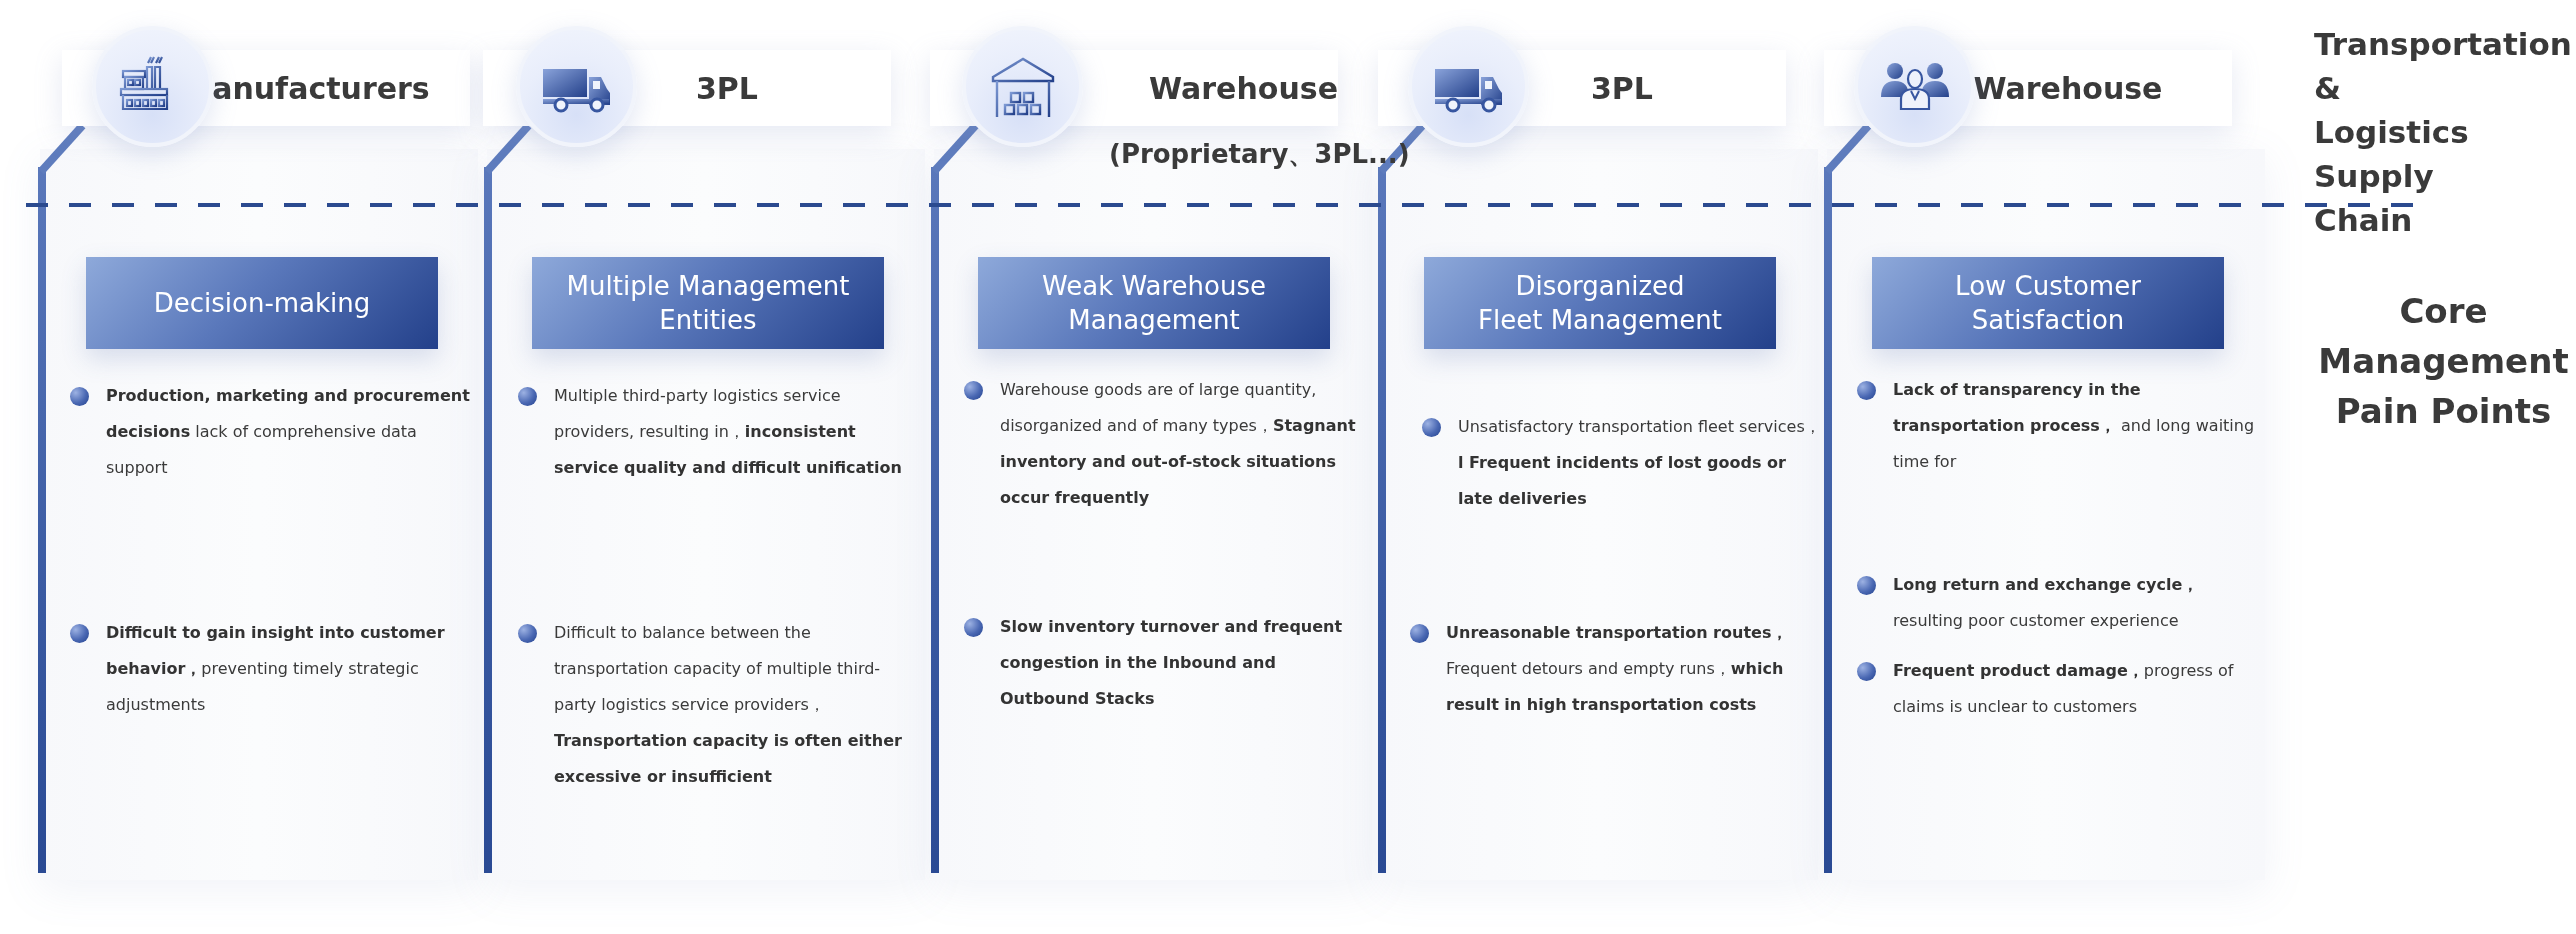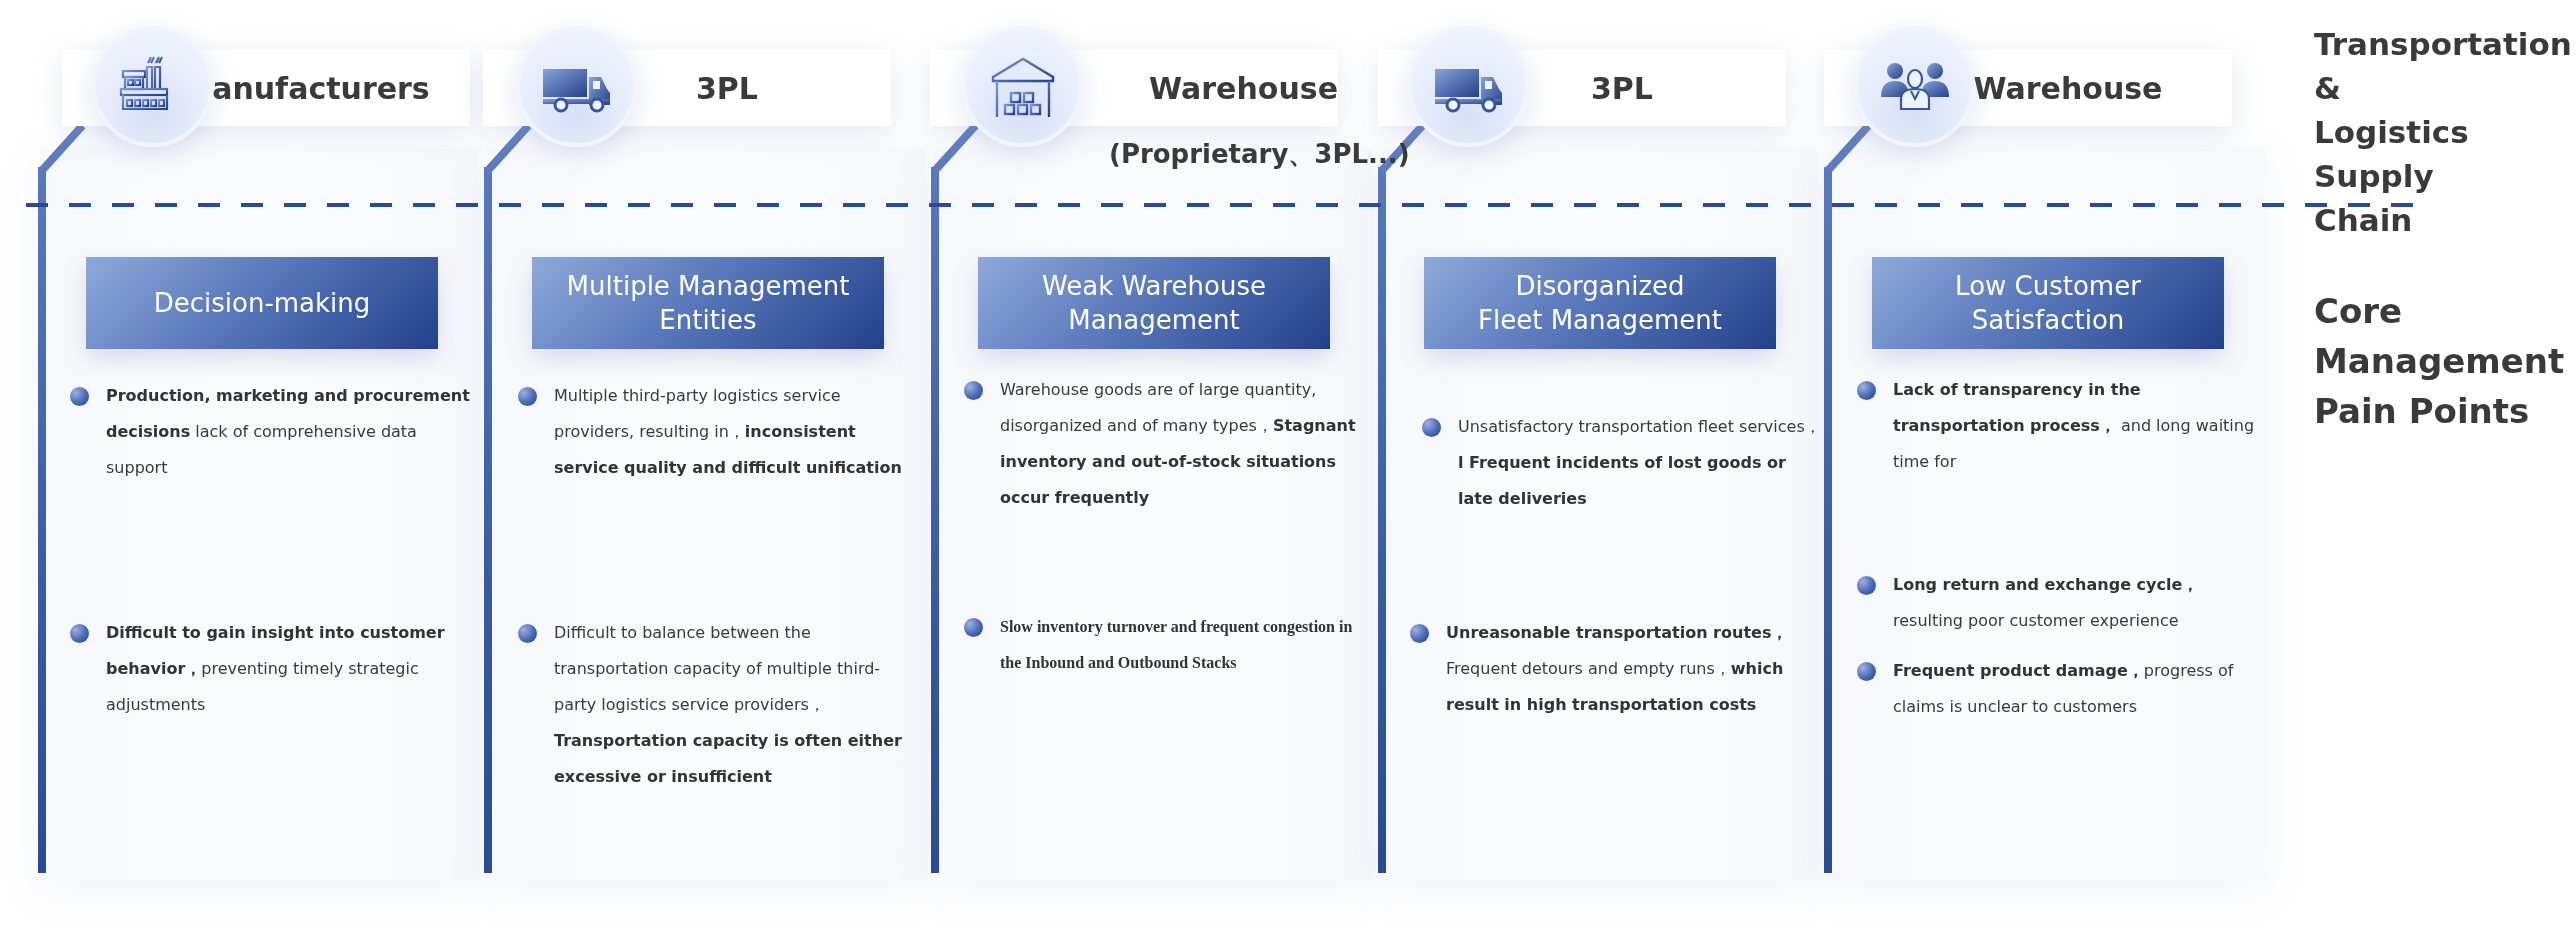--- a/index.html
+++ b/index.html
@@ -61,21 +61,21 @@
   }
   .item b { font-weight: bold; color: #333; }
   .bullet {
     position: absolute; left: 0; top: 9px; width: 19px; height: 19px; border-radius: 50%;
     background: radial-gradient(circle at 30% 30%, #9db2e3 0%, #4a68b3 55%, #21408c 100%);
   }
   .side-title {
     position: absolute; left: 2314px; font-weight: bold; color: #3a3a3a;
   }
   .side-title.t1 { top: 22px; font-size: 31px; line-height: 44px; width: 269px; }
-  .side-title.t2 { top: 286px; font-size: 34px; line-height: 50px; width: 259px; }
+  .side-title.t2 { top: 286px; font-size: 34px; line-height: 50px; width: 259px; text-align: center; }
 </style>
 </head>
 <body>
 
 <div class="col-bg" style="left:40px;"></div>
 <div class="col-bg" style="left:487px;"></div>
 <div class="col-bg" style="left:934px;"></div>
 <div class="col-bg" style="left:1380px;"></div>
 <div class="col-bg" style="left:1827px;"></div>
 
@@ -229,21 +229,21 @@
 <div class="items" style="left:70px; top:378px;">
     <div class="item" style="position: absolute; top: 0px; left: 0px; width: 368px;"><span class="bullet"></span><b>Production, marketing and procurement decisions</b><span> lack of comprehensive data support</span></div>
     <div class="item" style="position: absolute; top: 237px; left: 0px; width: 368px;"><span class="bullet"></span><b>Difficult to gain insight into customer behavior，</b><span>preventing timely strategic adjustments</span></div>
   </div>
 <div class="items" style="left:518px; top:378px;">
     <div class="item" style="position: absolute; top: 0px; left: 0px; width: 368px;"><span class="bullet"></span><span>Multiple third-party logistics service providers, resulting in，</span><b>inconsistent service quality and difficult unification</b></div>
     <div class="item" style="position: absolute; top: 237px; left: 0px; width: 368px;"><span class="bullet"></span><span>Difficult to balance between the transportation capacity of multiple third-party logistics service providers，</span><b>Transportation capacity is often either excessive or insufficient</b></div>
   </div>
 <div class="items" style="left:964px; top:372px;">
     <div class="item" style="position: absolute; top: 0px; left: 0px; width: 368px;"><span class="bullet"></span><span>Warehouse goods are of large quantity, disorganized and of many types，</span><b>Stagnant inventory and out-of-stock situations occur frequently</b></div>
-    <div class="item" style="position: absolute; top: 237px; left: 0px; width: 368px; font-family: Liberation Serif, serif;"><span class="bullet"></span><b>Slow inventory turnover and frequent congestion in the Inbound and Outbound Stacks</b></div>
+    <div class="item" style="position: absolute; top: 237px; left: 0px; width: 368px;"><span class="bullet"></span><b>Slow inventory turnover and frequent congestion in the Inbound and Outbound Stacks</b></div>
   </div>
 <div class="items" style="left:1410px; top:378px;">
     <div class="item" style="position: absolute; top: 0px; left: 12px; width: 368px; margin-top: 31px;"><span class="bullet"></span><span>Unsatisfactory transportation fleet services，</span><b>l Frequent incidents of lost goods or late deliveries</b></div>
     <div class="item" style="position: absolute; top: 237px; left: 0px; width: 368px;"><span class="bullet"></span><b>Unreasonable transportation routes，</b><span>Frequent detours and empty runs，</span><b>which result in high transportation costs</b></div>
   </div>
 <div class="items" style="left:1857px; top:372px;">
     <div class="item" style="position: absolute; top: 0px; left: 0px; width: 368px;"><span class="bullet"></span><b>Lack of transparency in the transportation process，</b><span> and long waiting time for</span></div>
     <div class="item" style="position: absolute; top: 154px; left: 0px; width: 368px; margin-top: 41px;"><span class="bullet"></span><b>Long return and exchange cycle，</b><span> resulting poor customer experience</span></div>
     <div class="item" style="position: absolute; top: 281px; left: 0px; width: 368px;"><span class="bullet"></span><b>Frequent product damage，</b><span>progress of claims is unclear to customers</span></div>
   </div>

